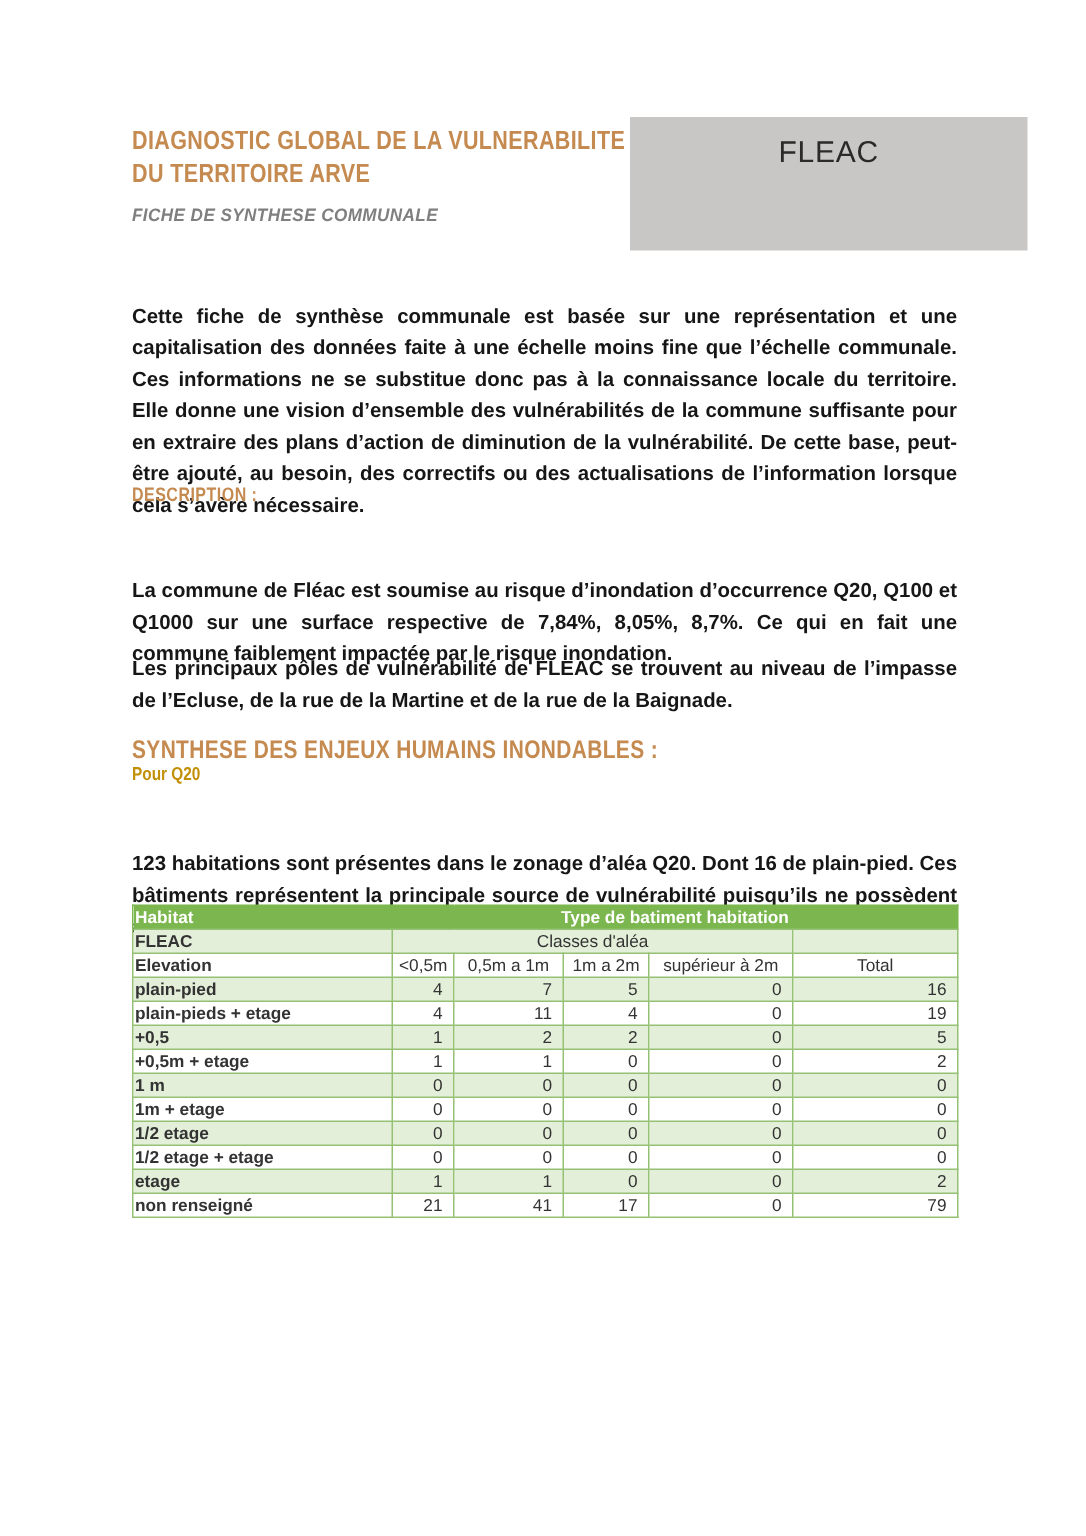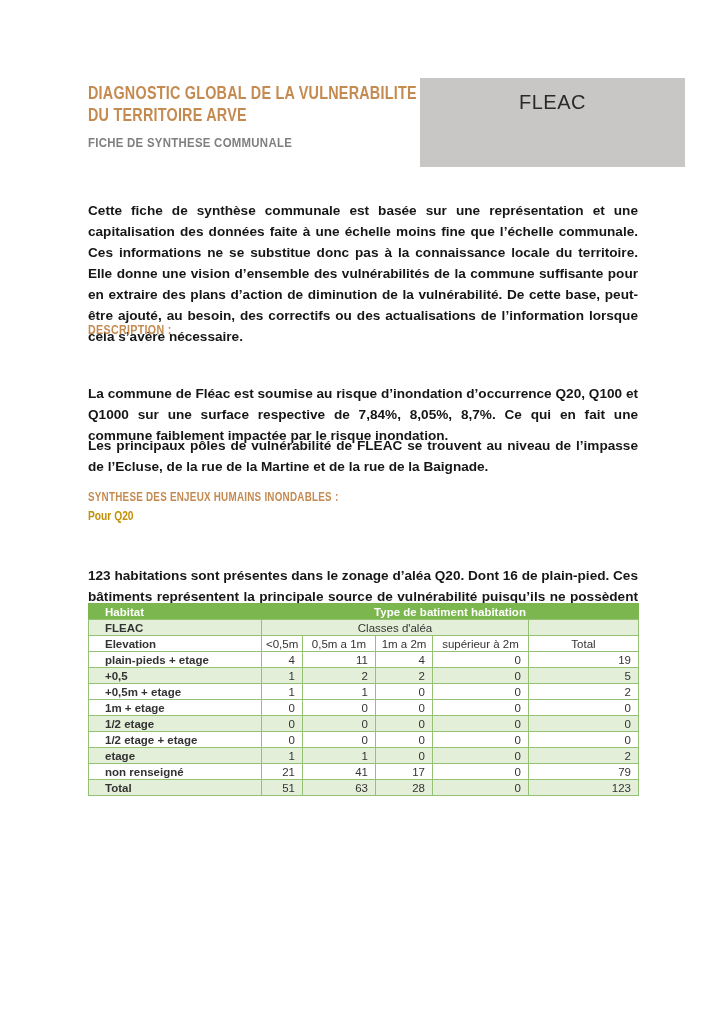--- a/index.html
+++ b/index.html
@@ -24,21 +24,21 @@
   .abs{position:absolute;}
   .condensed{display:inline-block;transform:scaleX(.82);transform-origin:0 50%;white-space:nowrap;}
   .doc-title{
     left:88px;top:82px;width:420px;
     font-weight:700;font-size:17.5px;line-height:22px;
     color:var(--accent-orange);
     letter-spacing:.3px;
   }
   .doc-subtitle{
     left:88px;top:136px;width:360px;
-    font-weight:700;font-size:12px;
+    font-weight:700;font-style:italic;font-size:12px;
     color:var(--subtitle-gray);letter-spacing:.3px;
   }
   .commune-box{
     left:420px;top:78px;width:265px;height:89px;
     background:var(--box-gray);
     text-align:center;
   }
   .commune-box span{
     display:inline-block;margin-top:13px;
     font-size:20px;color:#2a2a2a;letter-spacing:.5px;
@@ -51,21 +51,21 @@
   }
   .intro{top:186px;}
   .desc-heading{
     left:88px;top:322px;
     font-weight:700;font-size:13px;color:var(--accent-orange);letter-spacing:.4px;
   }
   .desc-p1{top:369px;}
   .desc-p2{top:421px;}
   .synth-heading{
     left:88px;top:490px;
-    font-weight:700;font-size:12px;color:var(--accent-orange);letter-spacing:.3px;
+    font-weight:700;font-size:17px;color:var(--accent-orange);letter-spacing:.3px;
   }
   .pour-q20{
     left:88px;top:509px;
     font-weight:700;font-size:12.5px;color:var(--accent-gold);
   }
   .synth-p{top:551px;}
   table.habitat{
     left:88px;top:603px;
     border-collapse:collapse;
     width:550px;
@@ -79,21 +79,21 @@
     padding:0 4px;
     overflow:hidden;white-space:nowrap;
   }
   table.habitat tr.head td{
     background:var(--table-header-green);
     color:#ffffff;font-weight:700;
     border-color:var(--table-header-green);
     border-bottom-color:var(--table-border-green);
   }
   table.habitat tr.g td{background:var(--table-row-green);}
-  table.habitat td.lbl{text-align:left;padding-left:16px;font-weight:700;}
+  table.habitat td.lbl{text-align:left;padding-left:1px;font-weight:700;}
   table.habitat td.ctr{text-align:center;}
   table.habitat td.num{text-align:right;padding-right:7px;font-weight:400;}
 </style>
 </head>
 <body>
 
 <div class="page">
 
   <div class="abs doc-title">
     <span class="condensed">DIAGNOSTIC GLOBAL DE LA VULNERABILITE</span><br>
@@ -148,20 +148,28 @@
       </tr>
       <tr>
         <td class="lbl">Elevation</td>
         <td class="ctr" style="font-weight:400">&lt;0,5m</td>
         <td class="ctr" style="font-weight:400">0,5m a 1m</td>
         <td class="ctr" style="font-weight:400">1m a 2m</td>
         <td class="ctr" style="font-weight:400">supérieur à 2m</td>
         <td class="ctr" style="font-weight:400">Total</td>
       </tr>
 
+      <tr class="g">
+        <td class="lbl">plain-pied</td>
+        <td class="num">4</td>
+        <td class="num">7</td>
+        <td class="num">5</td>
+        <td class="num">0</td>
+        <td class="num">16</td>
+      </tr>
       <tr>
         <td class="lbl">plain-pieds + etage</td>
         <td class="num">4</td>
         <td class="num">11</td>
         <td class="num">4</td>
         <td class="num">0</td>
         <td class="num">19</td>
       </tr>
       <tr class="g">
         <td class="lbl">+0,5</td>
@@ -172,20 +180,28 @@
         <td class="num">5</td>
       </tr>
       <tr>
         <td class="lbl">+0,5m + etage</td>
         <td class="num">1</td>
         <td class="num">1</td>
         <td class="num">0</td>
         <td class="num">0</td>
         <td class="num">2</td>
       </tr>
+      <tr class="g">
+        <td class="lbl">1 m</td>
+        <td class="num">0</td>
+        <td class="num">0</td>
+        <td class="num">0</td>
+        <td class="num">0</td>
+        <td class="num">0</td>
+      </tr>
       <tr>
         <td class="lbl">1m + etage</td>
         <td class="num">0</td>
         <td class="num">0</td>
         <td class="num">0</td>
         <td class="num">0</td>
         <td class="num">0</td>
       </tr>
       <tr class="g">
         <td class="lbl">1/2 etage</td>

